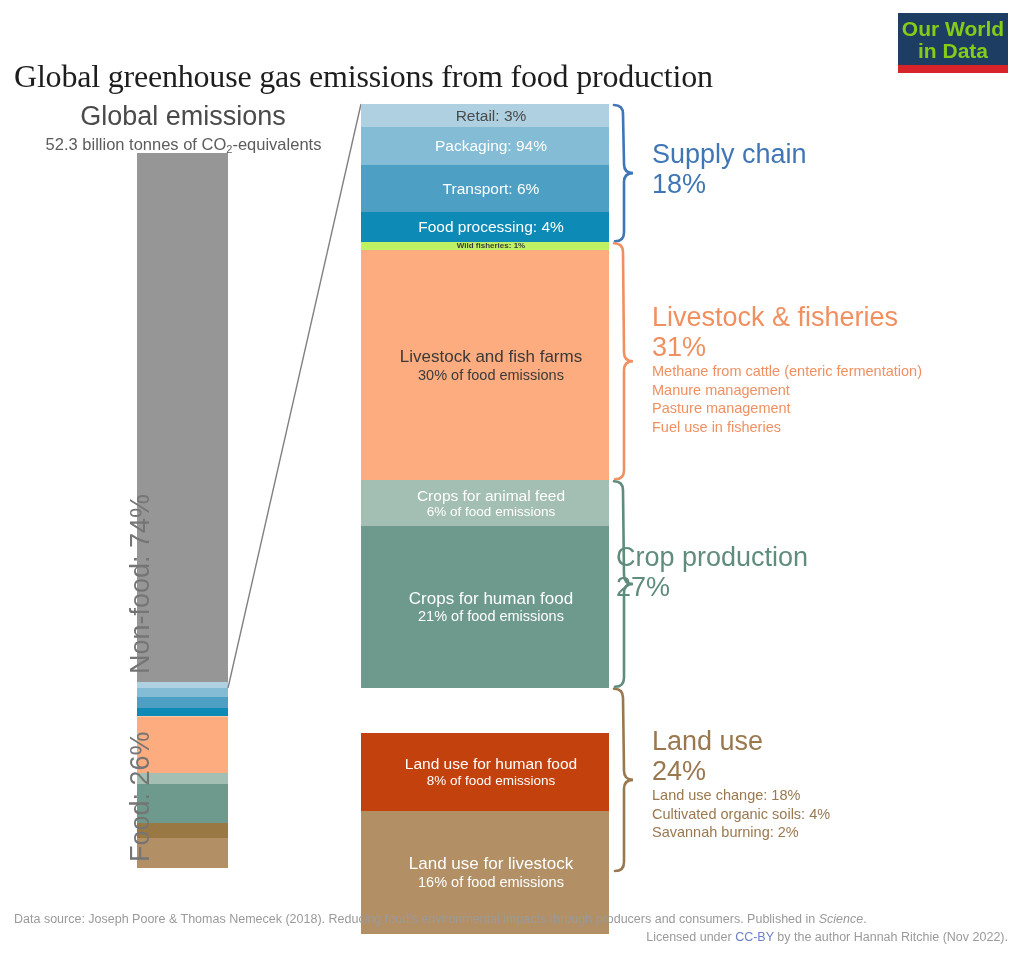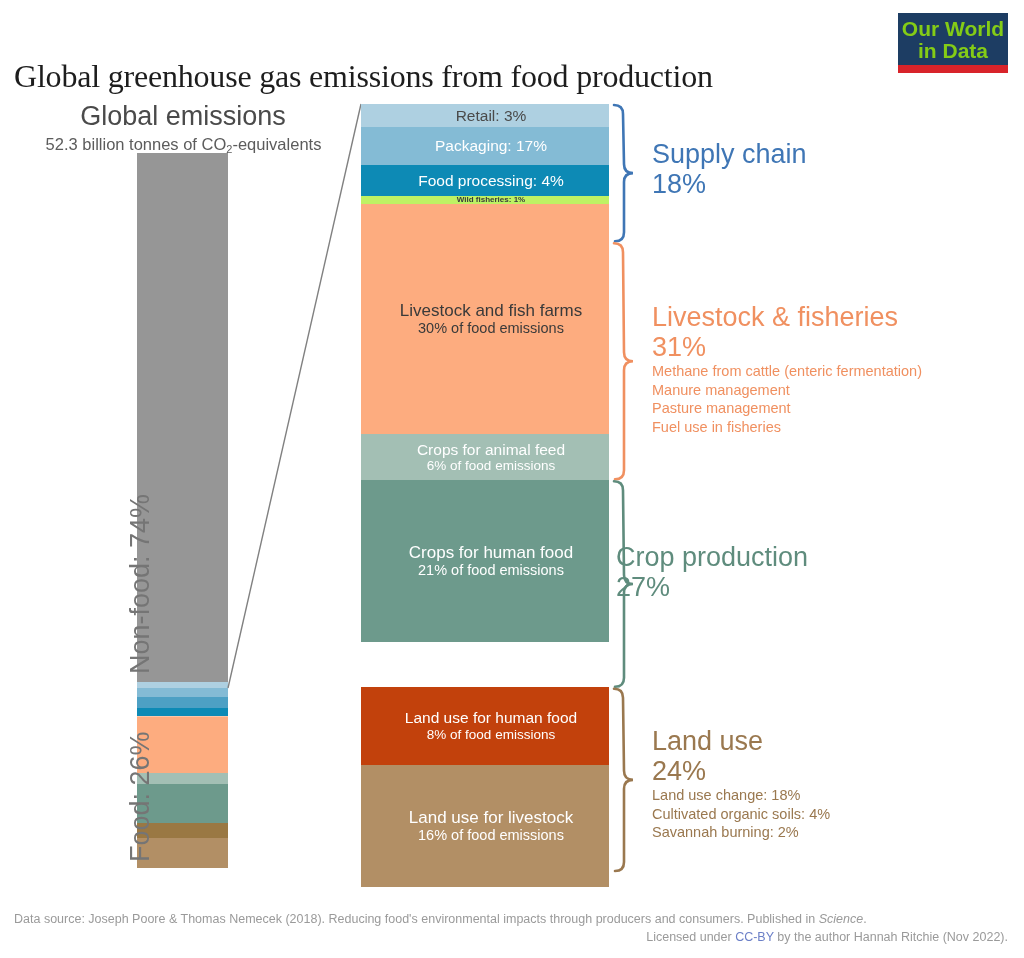--- a/index.html
+++ b/index.html
@@ -128,21 +128,24 @@
   <svg class="connector">
     <line x1="228" y1="688" x2="361" y2="104" stroke="#808080" stroke-width="1.4"></line>
     <line x1="228" y1="866" x2="361" y2="872" stroke="#ffffff" stroke-width="1.4"></line>
   </svg>
 
   <div class="exp-bar" id="exp-bar">
       <div class="exp-seg" style="height: 23.04px; background: rgb(174, 208, 225); color: rgb(74, 74, 74);">
         <div class="l1">Retail: 3%</div>
       </div>
       <div class="exp-seg" style="height: 38.4px; background: rgb(132, 187, 213); color: rgb(255, 255, 255);">
-        <div class="l1">Packaging: 17%</div>
+        <div class="l1">Packaging: 94%</div>
+      </div>
+      <div class="exp-seg" style="height: 46.08px; background: rgb(77, 160, 196); color: rgb(255, 255, 255);">
+        <div class="l1">Transport: 6%</div>
       </div>
       <div class="exp-seg" style="height: 30.72px; background: rgb(13, 138, 181); color: rgb(255, 255, 255);">
         <div class="l1">Food processing: 4%</div>
       </div>
       <div class="exp-seg tiny" style="height: 7.68px; background: #bef264; color: rgb(58, 58, 58);">
         <div class="l1">Wild fisheries: 1%</div>
       </div>
       <div class="exp-seg big" style="height: 230.4px; background: rgb(253, 172, 127); color: rgb(58, 58, 58);">
         <div class="l1">Livestock and fish farms</div>
         <div class="l2">30% of food emissions</div>

